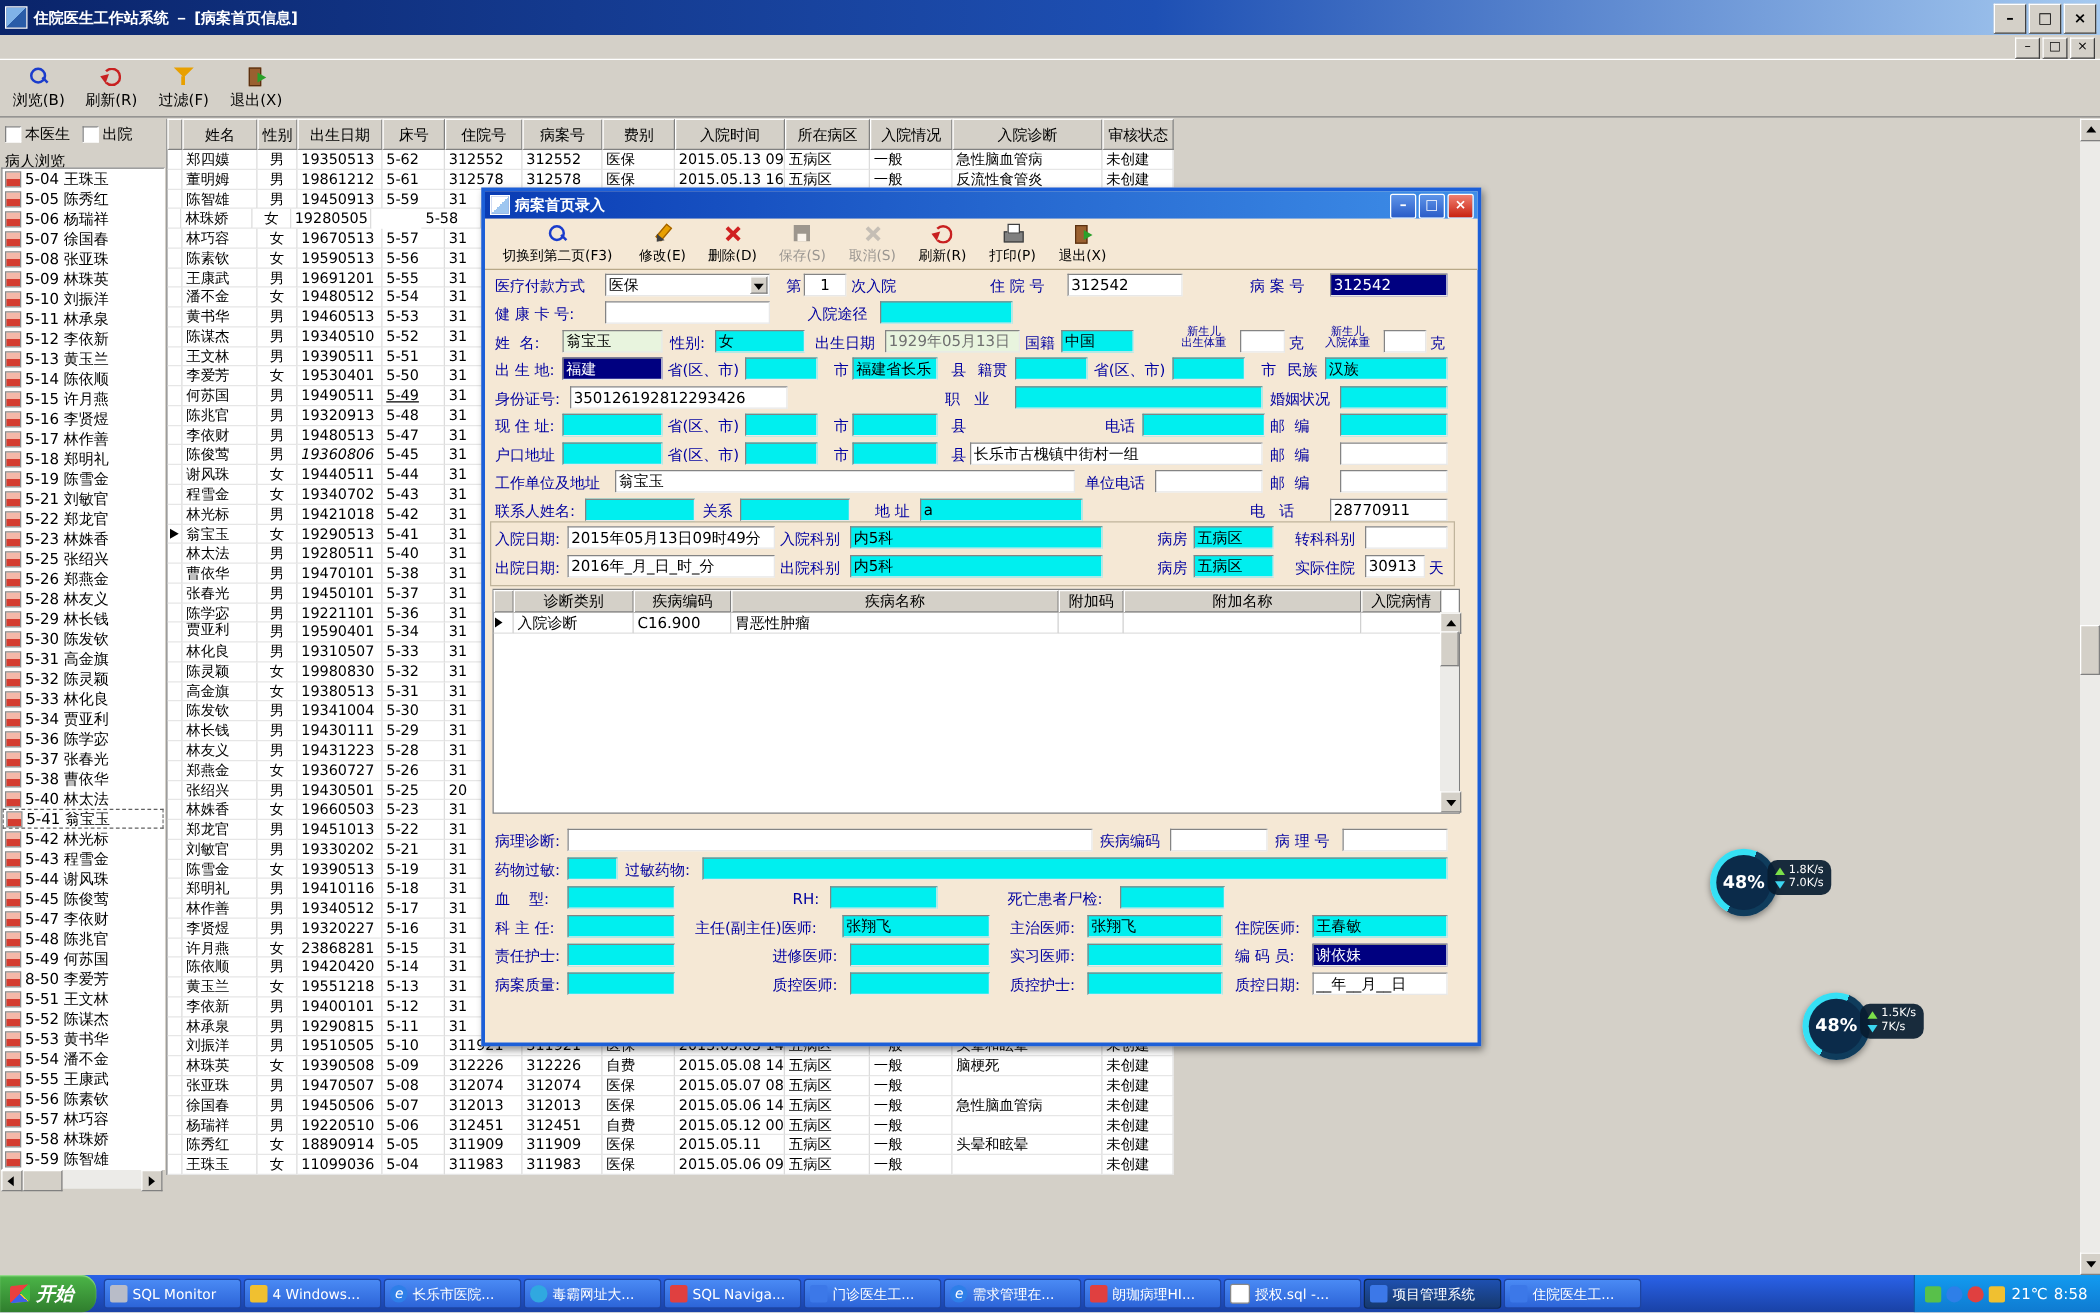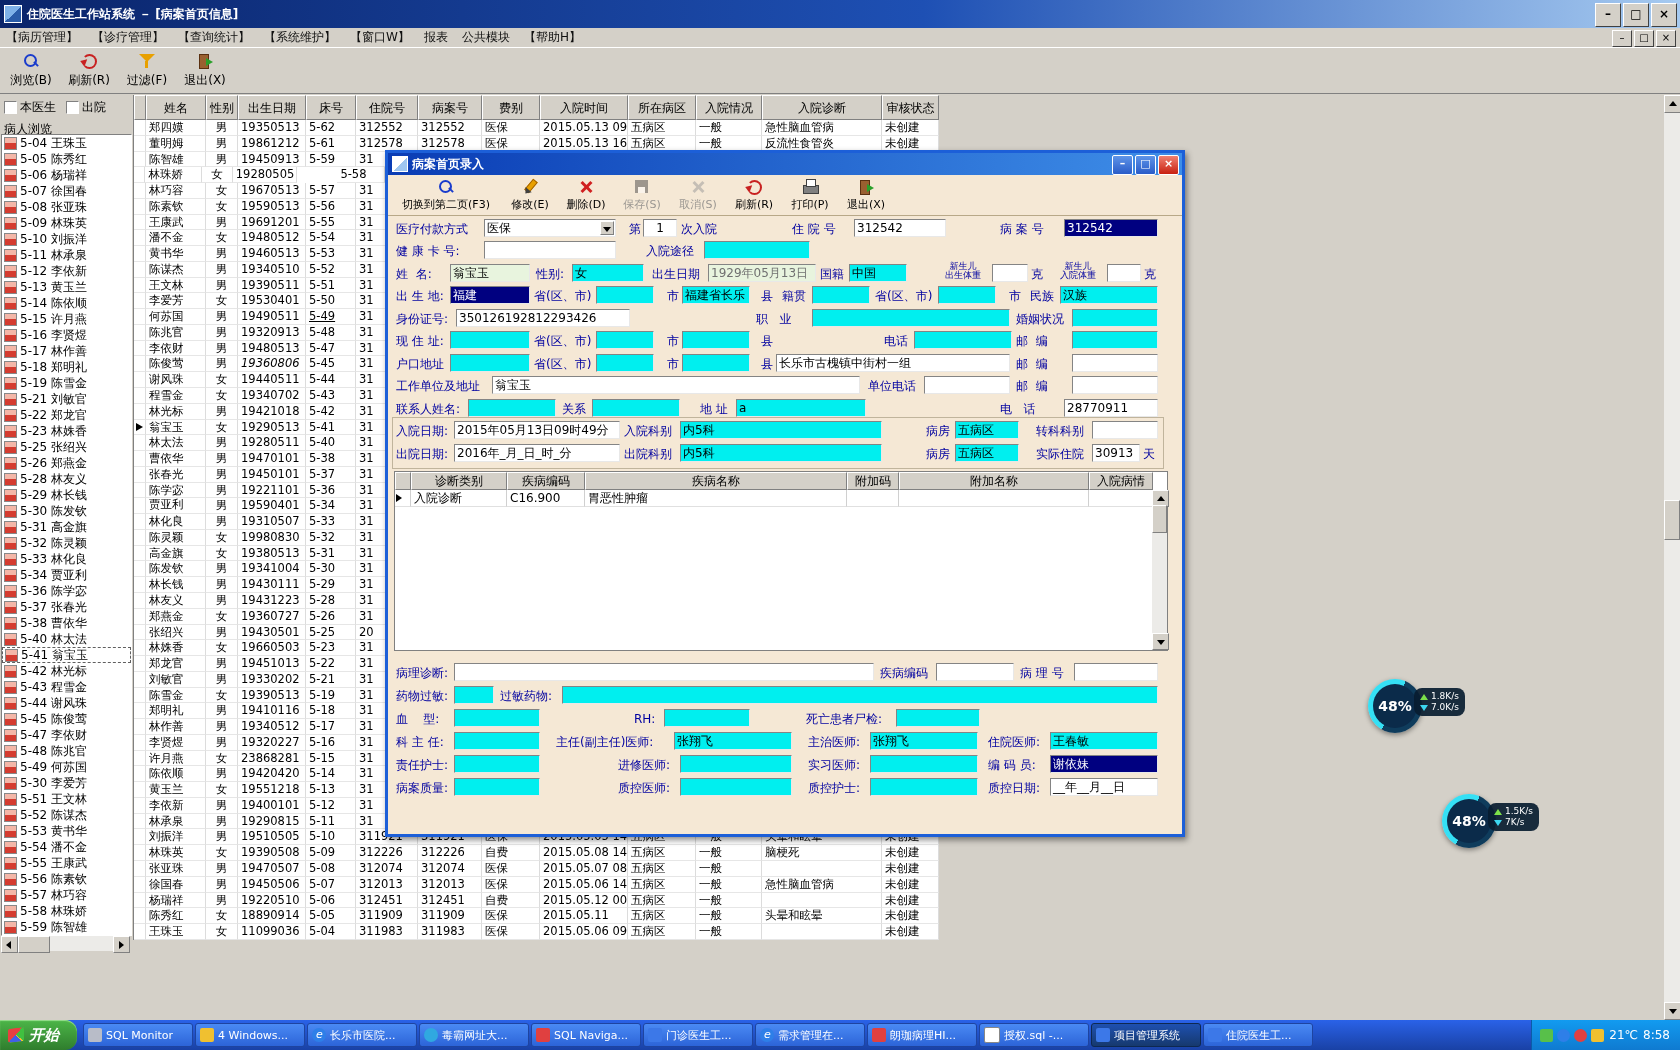--- a/index.html
+++ b/index.html
@@ -185,30 +185,20 @@
     <span class="app-ico"></span>
     <span>住院医生工作站系统 － [病案首页信息]</span>
     <div class="win-btns">
       <div class="wbtn">–</div>
       <div class="wbtn">□</div>
       <div class="wbtn">×</div>
     </div>
   </div>
 
   <div class="menubar">
-    <div id="menu-items" style="display:flex;">
-        <div class="menu-item">【病历管理】</div>
-        <div class="menu-item">【诊疗管理】</div>
-        <div class="menu-item">【查询统计】</div>
-        <div class="menu-item">【系统维护】</div>
-        <div class="menu-item">【窗口W】</div>
-        <div class="menu-item">报表</div>
-        <div class="menu-item">公共模块</div>
-        <div class="menu-item">【帮助H】</div>
-      </div>
     <div class="mdi-btns">
       <div class="mdi-btn">–</div>
       <div class="mdi-btn">□</div>
       <div class="mdi-btn">×</div>
     </div>
   </div>
 
   <div class="toolbar" id="main-toolbar">
       <div class="tbtn">
         <div class="icon16 magnifier-icon"></div>
@@ -396,21 +386,21 @@
         <div class="p-item">
           <div class="p-ico"></div>
           <div class="p-txt">5-48 陈兆官</div>
         </div>
         <div class="p-item">
           <div class="p-ico"></div>
           <div class="p-txt">5-49 何苏国</div>
         </div>
         <div class="p-item">
           <div class="p-ico"></div>
-          <div class="p-txt">5-30 李爱芳</div>
+          <div class="p-txt">8-50 李爱芳</div>
         </div>
         <div class="p-item">
           <div class="p-ico"></div>
           <div class="p-txt">5-51 王文林</div>
         </div>
         <div class="p-item">
           <div class="p-ico"></div>
           <div class="p-txt">5-52 陈谋杰</div>
         </div>
         <div class="p-item">

